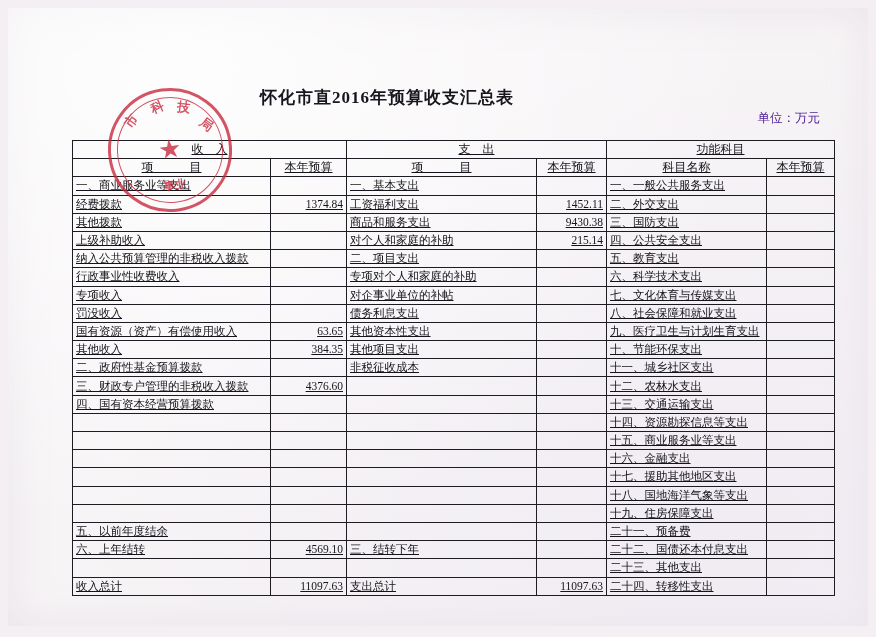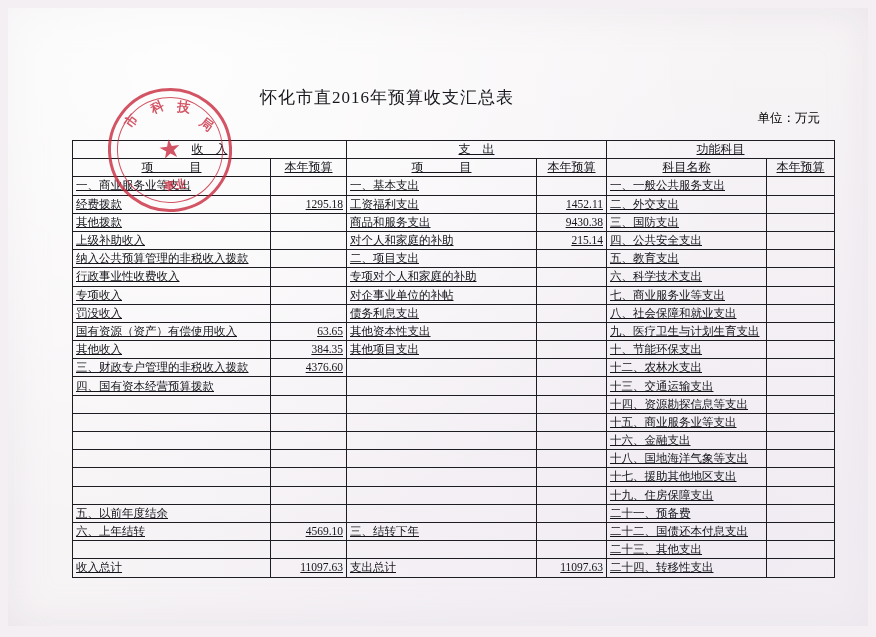--- a/index.html
+++ b/index.html
@@ -34,31 +34,31 @@
       radial-gradient(ellipse at 85% 85%, rgba(235,230,240,0.6), rgba(255,255,255,0) 65%);
     pointer-events: none;
   }
   .title {
     position: absolute;
     top: 86px;
     left: 0;
     width: 774px;
     text-align: center;
     font-size: 17px;
-    font-weight: normal;
+    font-weight: bold;
     letter-spacing: 1px;
     color: #16161c;
     font-family: "Liberation Serif", serif;
   }
   .unit {
     position: absolute;
     top: 110px;
     right: 56px;
     font-size: 12.5px;
-    color: #000000;
+    color: #4c1d95;
   }
   table.main {
     position: absolute;
     left: 72px;
     top: 140px;
     border-collapse: collapse;
     width: 762px;
     table-layout: fixed;
     font-size: 11.5px;
     color: #14141a;
@@ -179,21 +179,21 @@
         <tr>
           <td class="lvl0">一、商业服务业等支出</td>
           <td class="num"></td>
           <td class="lvl0">一、基本支出</td>
           <td class="num"></td>
           <td class="lvl0">一、一般公共服务支出</td>
           <td class="num"></td>
         </tr>
         <tr>
           <td class="lvl1">经费拨款</td>
-          <td class="num">1295.18</td>
+          <td class="num">1374.84</td>
           <td class="lvl1">工资福利支出</td>
           <td class="num">1452.11</td>
           <td class="lvl0">二、外交支出</td>
           <td class="num"></td>
         </tr>
         <tr>
           <td class="lvl1">其他拨款</td>
           <td class="num"></td>
           <td class="lvl1">商品和服务支出</td>
           <td class="num">9430.38</td>
@@ -222,21 +222,21 @@
           <td class="lvl2">专项对个人和家庭的补助</td>
           <td class="num"></td>
           <td class="lvl0">六、科学技术支出</td>
           <td class="num"></td>
         </tr>
         <tr>
           <td class="lvl1">专项收入</td>
           <td class="num"></td>
           <td class="lvl2">对企事业单位的补帖</td>
           <td class="num"></td>
-          <td class="lvl0">七、商业服务业等支出</td>
+          <td class="lvl0">七、文化体育与传媒支出</td>
           <td class="num"></td>
         </tr>
         <tr>
           <td class="lvl1">罚没收入</td>
           <td class="num"></td>
           <td class="lvl1">债务利息支出</td>
           <td class="num"></td>
           <td class="lvl0">八、社会保障和就业支出</td>
           <td class="num"></td>
         </tr>
@@ -250,20 +250,28 @@
         </tr>
         <tr>
           <td class="lvl1">其他收入</td>
           <td class="num">384.35</td>
           <td class="lvl1">其他项目支出</td>
           <td class="num"></td>
           <td class="lvl0">十、节能环保支出</td>
           <td class="num"></td>
         </tr>
         <tr>
+          <td class="lvl0">二、政府性基金预算拨款</td>
+          <td class="num"></td>
+          <td class="lvl1">非税征收成本</td>
+          <td class="num"></td>
+          <td class="lvl0">十一、城乡社区支出</td>
+          <td class="num"></td>
+        </tr>
+        <tr>
           <td class="lvl0">三、财政专户管理的非税收入拨款</td>
           <td class="num">4376.60</td>
           <td class="lvl0"></td>
           <td class="num"></td>
           <td class="lvl0">十二、农林水支出</td>
           <td class="num"></td>
         </tr>
         <tr>
           <td class="lvl0">四、国有资本经营预算拨款</td>
           <td class="num"></td>
@@ -294,29 +302,29 @@
           <td class="lvl0"></td>
           <td class="num"></td>
           <td class="lvl0">十六、金融支出</td>
           <td class="num"></td>
         </tr>
         <tr>
           <td class="lvl0"></td>
           <td class="num"></td>
           <td class="lvl0"></td>
           <td class="num"></td>
+          <td class="lvl0">十七、援助其他地区支出</td>
+          <td class="num"></td>
+        </tr>
+        <tr>
+          <td class="lvl0"></td>
+          <td class="num"></td>
+          <td class="lvl0"></td>
+          <td class="num"></td>
           <td class="lvl0">十八、国地海洋气象等支出</td>
-          <td class="num"></td>
-        </tr>
-        <tr>
-          <td class="lvl0"></td>
-          <td class="num"></td>
-          <td class="lvl0"></td>
-          <td class="num"></td>
-          <td class="lvl0">十七、援助其他地区支出</td>
           <td class="num"></td>
         </tr>
         <tr>
           <td class="lvl0"></td>
           <td class="num"></td>
           <td class="lvl0"></td>
           <td class="num"></td>
           <td class="lvl0">十九、住房保障支出</td>
           <td class="num"></td>
         </tr>

